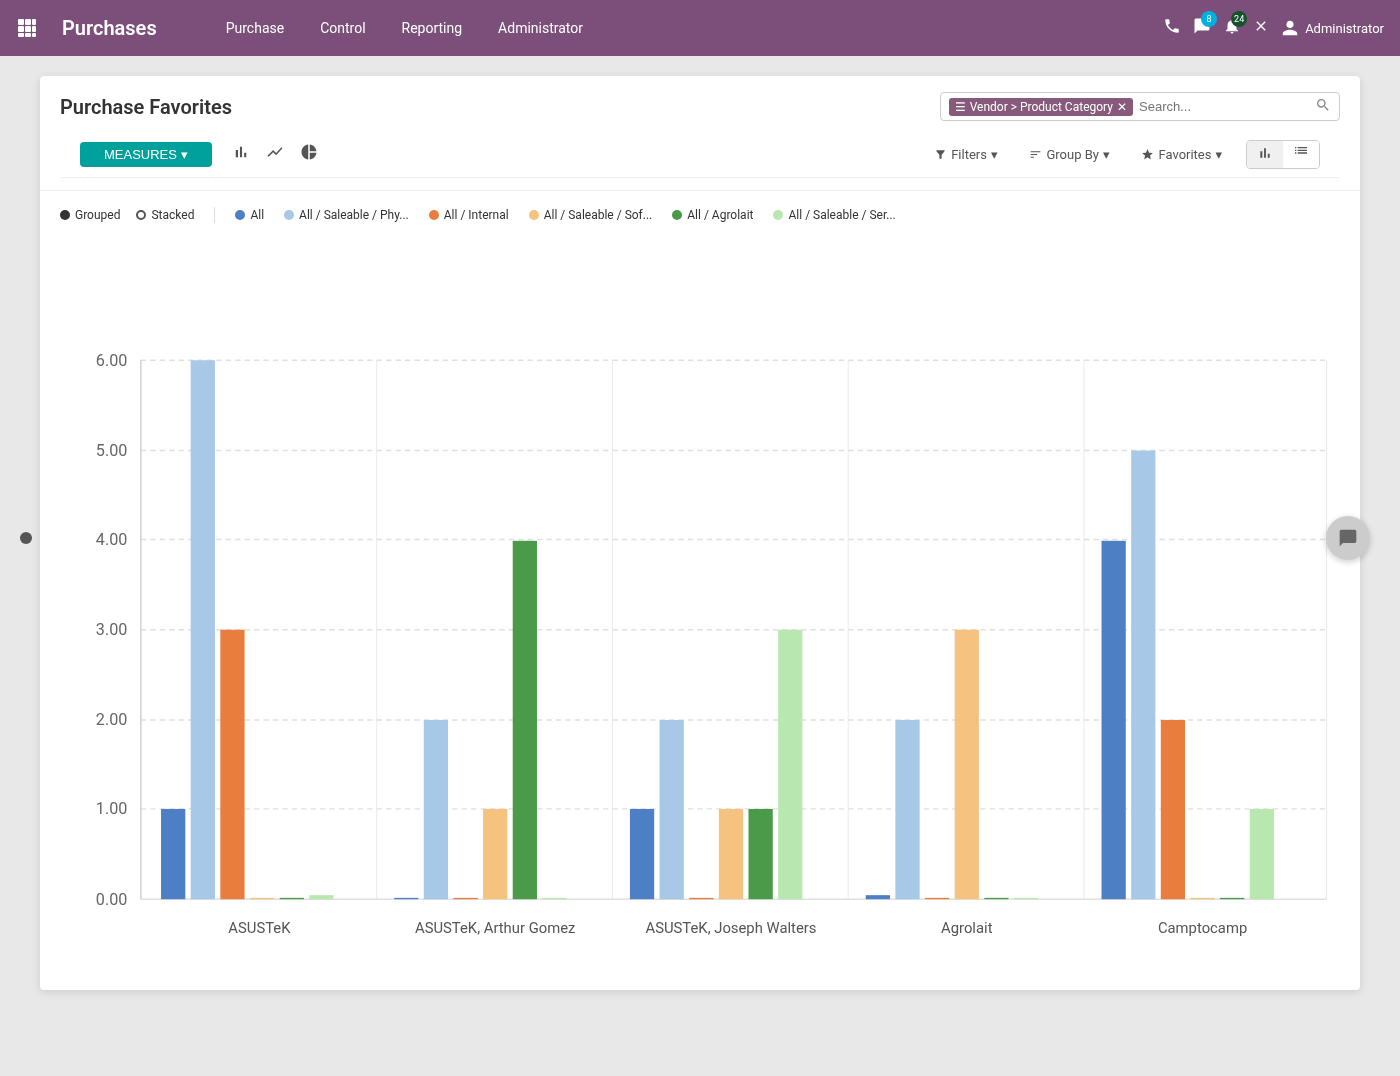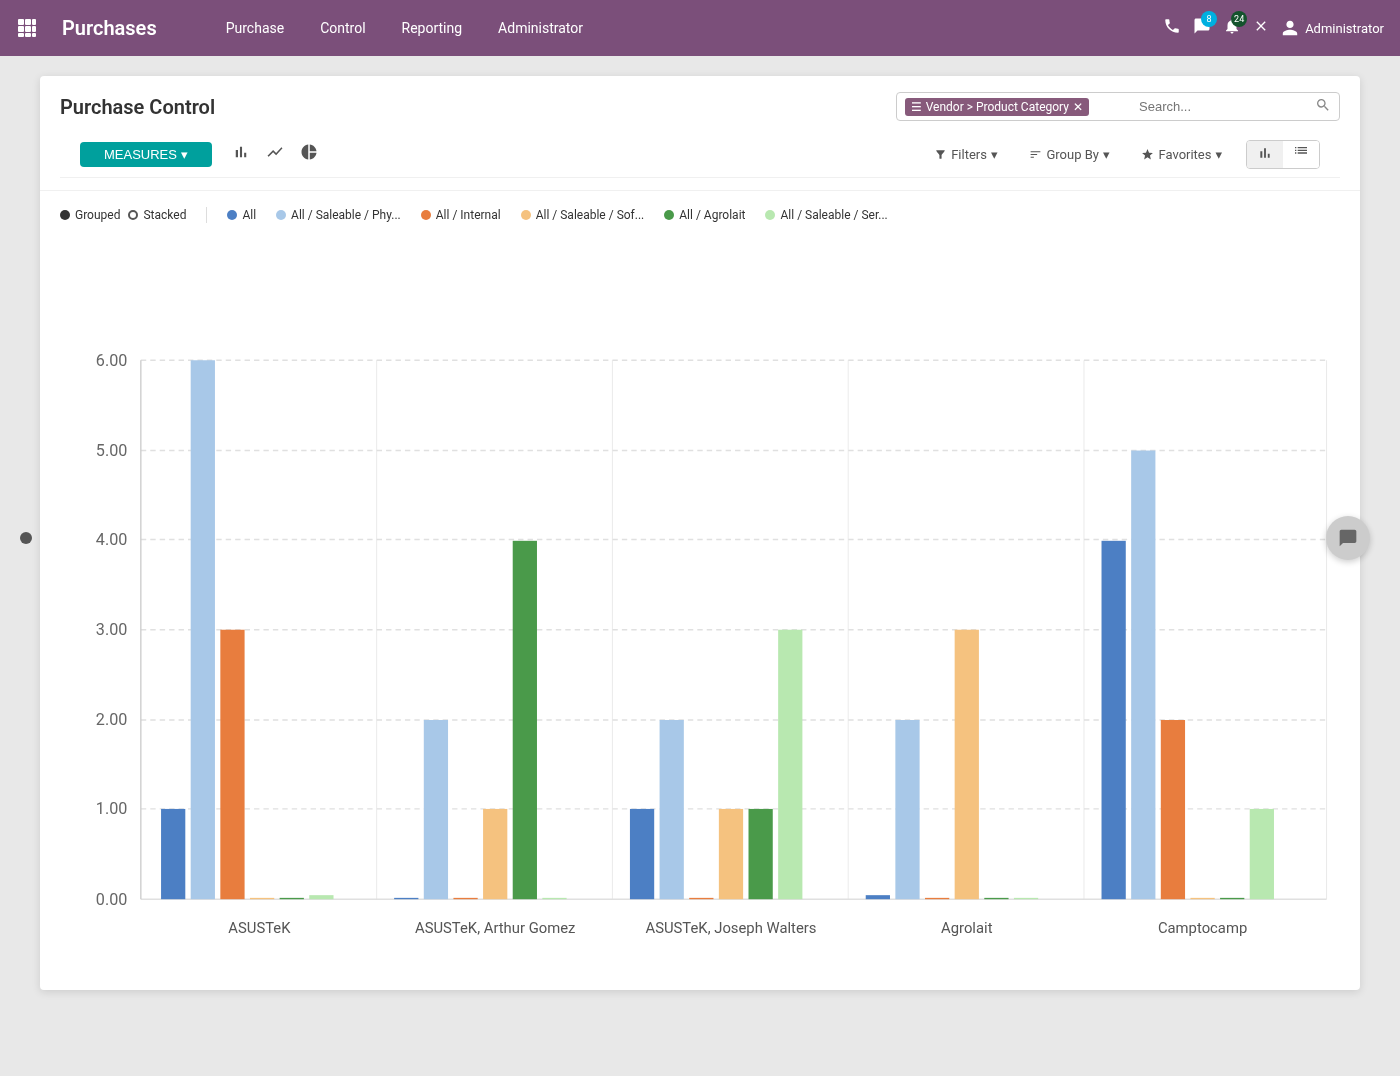--- a/index.html
+++ b/index.html
@@ -127,21 +127,20 @@
     .search-filter-close {
       cursor: pointer;
       font-size: 12px;
     }
     .search-input {
       border: none;
       outline: none;
       flex: 1;
       font-size: 13px;
       color: #0369a1;
-      margin-left: 44px;
     }
     .search-icon-btn {
       color: #666;
       cursor: pointer;
     }
 
     
     .toolbar {
       display: flex;
       align-items: center;
@@ -205,21 +204,21 @@
     
     .chart-legend {
       display: flex;
       align-items: center;
       gap: 20px;
       margin-bottom: 16px;
       flex-wrap: wrap;
     }
     .legend-group-mode {
       display: flex;
-      gap: 8px;
+      gap: 16px;
     }
     .legend-item {
       display: flex;
       align-items: center;
       gap: 5px;
       font-size: 12px;
       color: #333;
     }
     .legend-dot {
       width: 10px;
@@ -326,21 +325,21 @@
       <span>Administrator</span>
     </div>
   </div>
 </div>
 
 <div class="main-container">
   <div class="page-card">
 
     <div class="page-header">
       <div class="page-header-top">
-        <div class="page-title">Purchase Control</div>
+        <div class="page-title">Purchase Favorites</div>
         <div class="search-bar">
           <div class="search-filter-tag">
             <span>☰</span>
             <span>Vendor &gt; Product Category</span>
             <span class="search-filter-close">✕</span>
           </div>
           <input class="search-input" type="text" placeholder="Search..." style="">
           <span class="search-icon-btn">
             <svg width="16" height="16" viewBox="0 0 24 24" fill="#888">
                 <path d="M15.5 14h-.79l-.28-.27A6.471 6.471 0 0 0 16 9.5 6.5 6.5 0 1 0 9.5 16c1.61 0 3.09-.59 4.23-1.57l.27.28v.79l5 4.99L20.49 19l-4.99-5zm-6 0C7.01 14 5 11.99 5 9.5S7.01 5 9.5 5 14 7.01 14 9.5 11.99 14 9.5 14z"></path>

